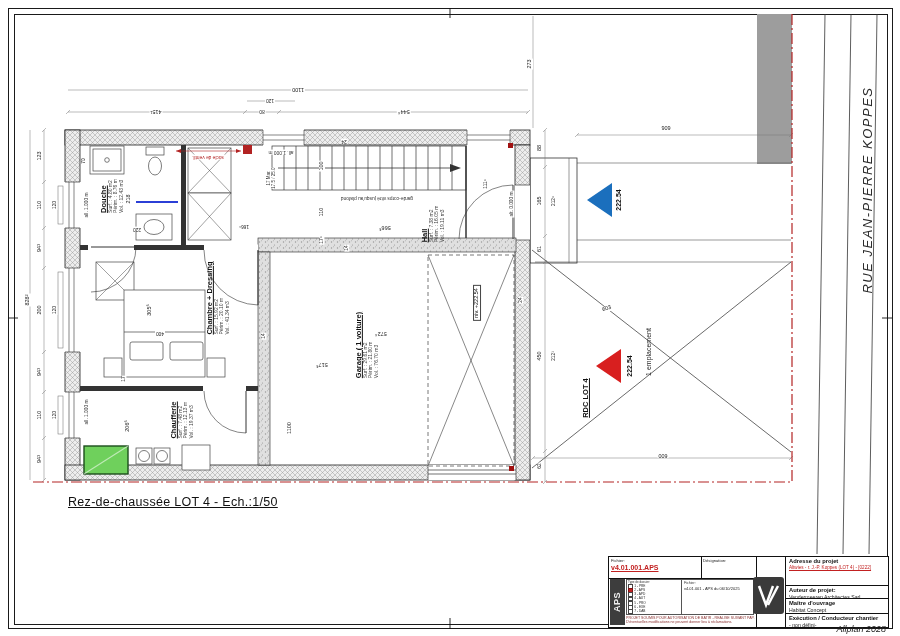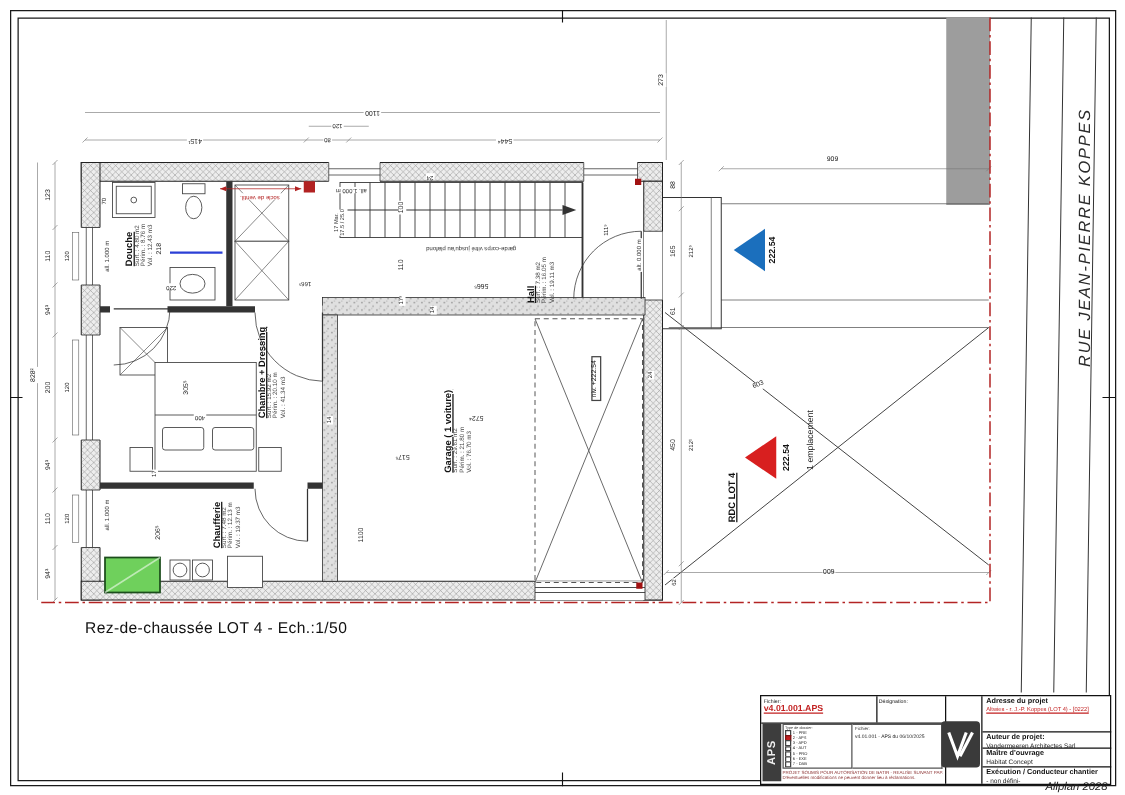--- a/index.html
+++ b/index.html
@@ -15,21 +15,21 @@
   .rneg20{transform:translate(-50%,-50%) rotate(-21deg);}
   .dim{font-size:5.5px;background:#fff;padding:0 1px;color:#222;}
   .dim-sm{font-size:4.8px;background:#fff;padding:0 1px;color:#222;}
   .ann{font-size:4.8px;color:#333;background:#fff;padding:0 1px;}
   .ann-red{font-size:4.8px;color:#b32222;background:#fff;padding:0 1px;}
   .room{display:flex;flex-direction:column;align-items:flex-start;background:transparent;}
   .room-title{font-size:7.5px;font-weight:bold;text-decoration:underline;color:#111;}
   .room-line{font-size:5px;color:#444;}
   .niv{border:1px solid #444;font-size:5.5px;padding:0 2px;background:#fff;color:#111;}
   .lvl{font-size:7px;font-weight:bold;color:#111;}
-  .plan-title{font-size:12.5px;color:#111;letter-spacing:.3px;}
+  .plan-title{font-size:12.5px;color:#111;text-decoration:underline;letter-spacing:.3px;}
   .street{font-size:13px;font-style:italic;letter-spacing:1.5px;color:#2a2a2a;}
   .stairnote{font-size:4.5px;color:#333;background:#fff;line-height:1.1;text-align:center;}
   
   #tblock{position:absolute;left:608px;top:556px;width:279px;height:70px;border:1px solid #111;background:#fff;z-index:6;}
   #tblock .cell{position:absolute;box-sizing:border-box;}
   .tb-lab{font-size:4.2px;color:#222;display:block;}
   .tb-file{font-size:7px;font-weight:bold;color:#c22121;text-decoration:underline;display:block;margin-top:1px;}
   .aps-bar{position:absolute;left:1px;top:22px;width:15px;height:46px;background:#3d3d3d;}
   .aps-txt{position:absolute;left:8px;top:45px;transform:translate(-50%,-50%) rotate(-90deg);
            color:#eee;font-weight:bold;font-size:9px;letter-spacing:.5px;}

